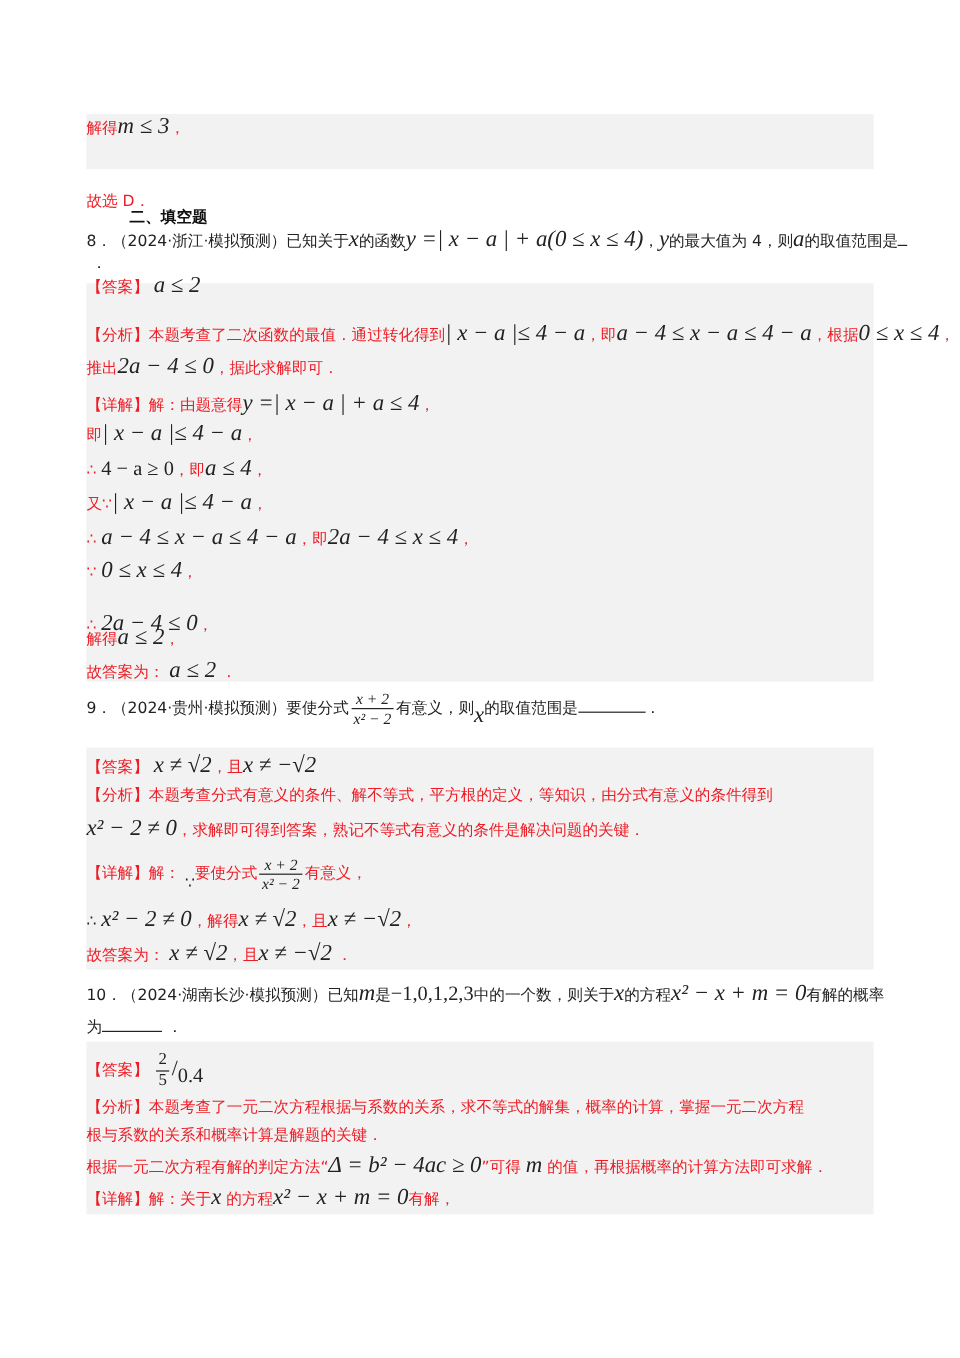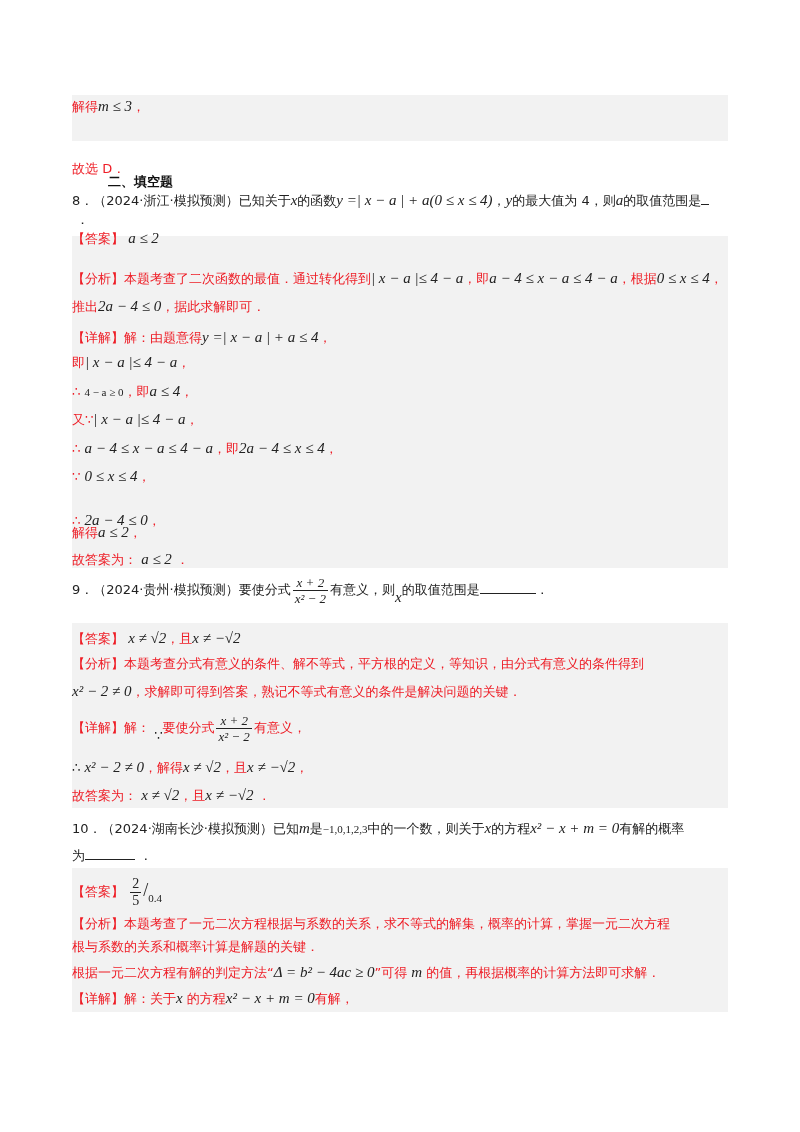--- a/index.html
+++ b/index.html
@@ -2,22 +2,22 @@
 <html><head>
 <meta charset="utf-8">
 <style>
   html, body { margin:0; padding:0; background:#ffffff; }
   body { width:800px; height:1132px; position:relative; overflow:hidden;
          font-family:"DejaVu Sans","Liberation Sans",sans-serif; font-size:13px; color:#222; }
   .box { position:absolute; left:72px; width:656px; background:#f2f2f2; }
   .line { position:absolute; left:72px; white-space:nowrap; line-height:20px; }
   .red { color:#ee1c25; }
   .blk { color:#222; }
-  .m { font-family:"Liberation Serif","DejaVu Serif",serif; font-style:italic; font-size:15px; color:#222; }
-  .mn { font-family:"Liberation Serif","DejaVu Serif",serif; font-size:11px; color:#222; }
+  .m { font-family:"Liberation Serif","DejaVu Serif",serif; font-style:italic; font-size:19px; color:#222; }
+  .mn { font-family:"Liberation Serif","DejaVu Serif",serif; font-size:17px; color:#222; }
   .head { font-weight:bold; color:#111;margin-left:36px; }
   .frac { display:inline-block; vertical-align:middle; text-align:center; font-family:"Liberation Serif","DejaVu Serif",serif; font-size:13px; line-height:15px; margin:0 2px; }
   .frac .num { display:block; border-bottom:1px solid #222; padding:0 2px; }
   .frac .den { display:block; padding:0 2px; }
   .blank { display:inline-block; border-bottom:1px solid #222; height:14px; vertical-align:baseline; }
 </style>
 </head>
 <body>
 
 <div class="box" style="top:95px;height:46px;"></div>

